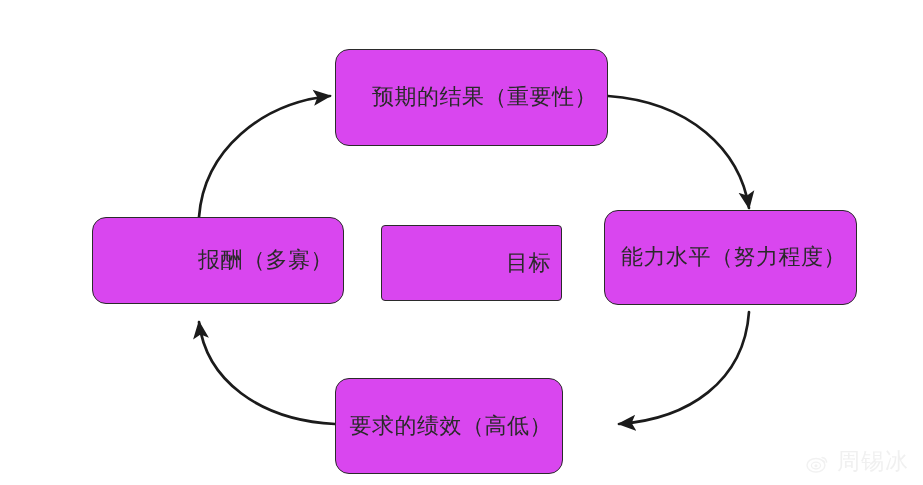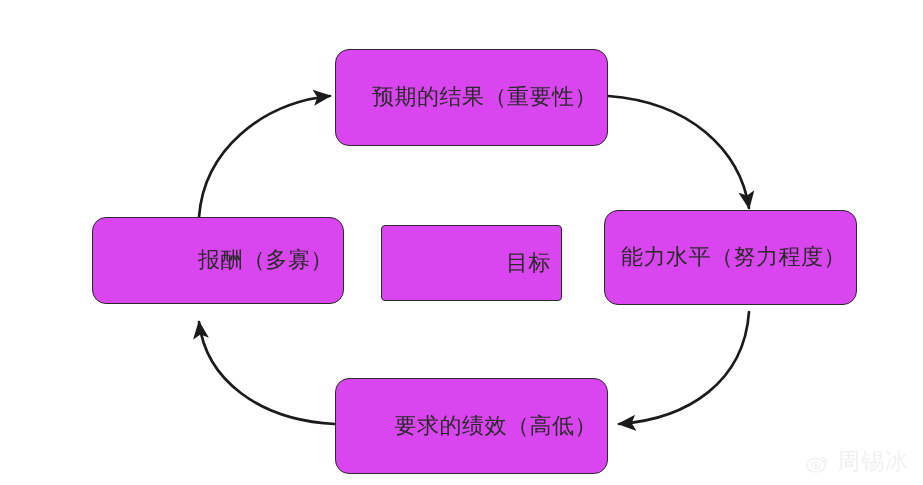--- a/index.html
+++ b/index.html
@@ -45,21 +45,21 @@
   .node-label {
     display: block;
     padding: 0 10px;
     white-space: nowrap;
   }
   
   #node-top    { left: 335px; top: 49px;  width: 273px; height: 97px; }
   #node-left   { left: 92px;  top: 217px; width: 252px; height: 87px; }
   #node-center { left: 381px; top: 225px; width: 181px; height: 76px; border-radius: 4px; }
   #node-right  { left: 604px; top: 210px; width: 253px; height: 95px; }
-  #node-bottom { left: 335px; top: 378px; width: 273px; height: 96px; }
+  #node-bottom { left: 335px; top: 378px; width: 228px; height: 96px; }
 
   #watermark {
     position: absolute;
     right: 14px;
     bottom: 8px;
     display: flex;
     align-items: center;
     gap: 6px;
     opacity: 0.5;
     z-index: 3;

